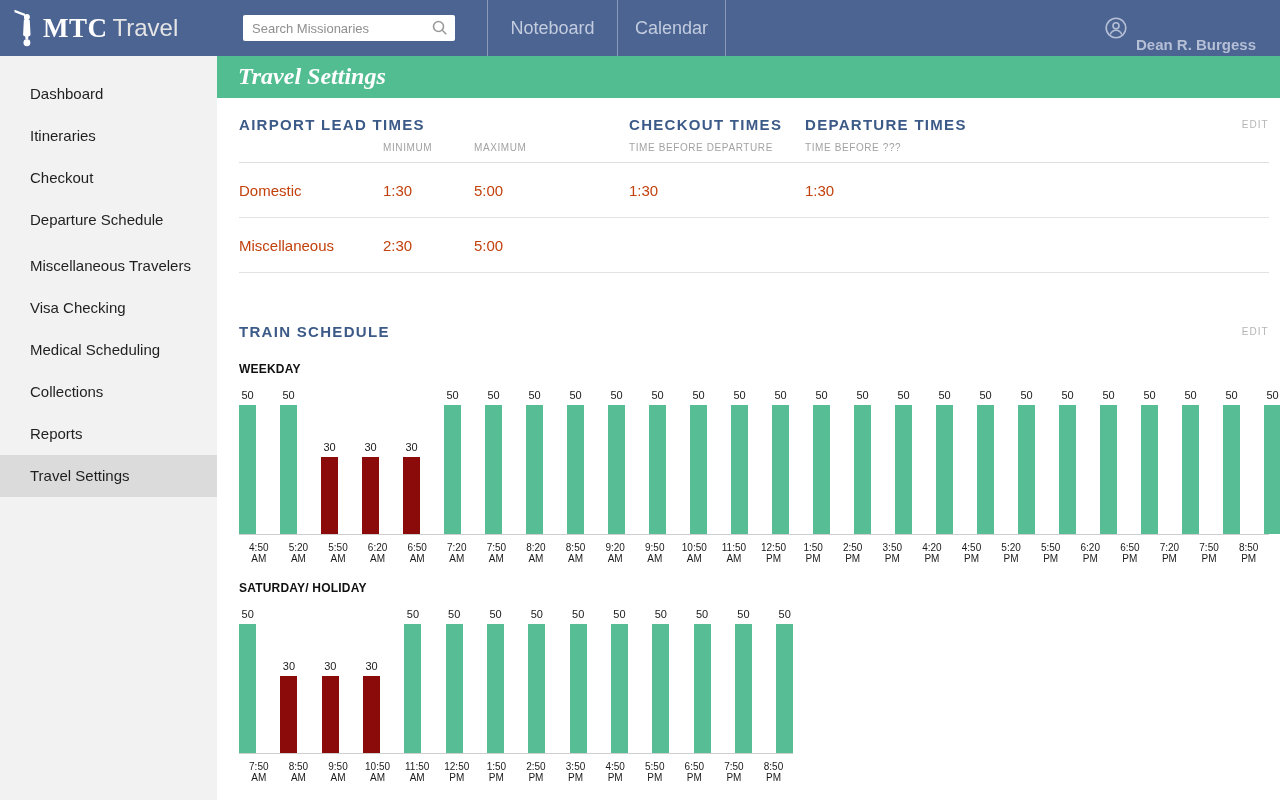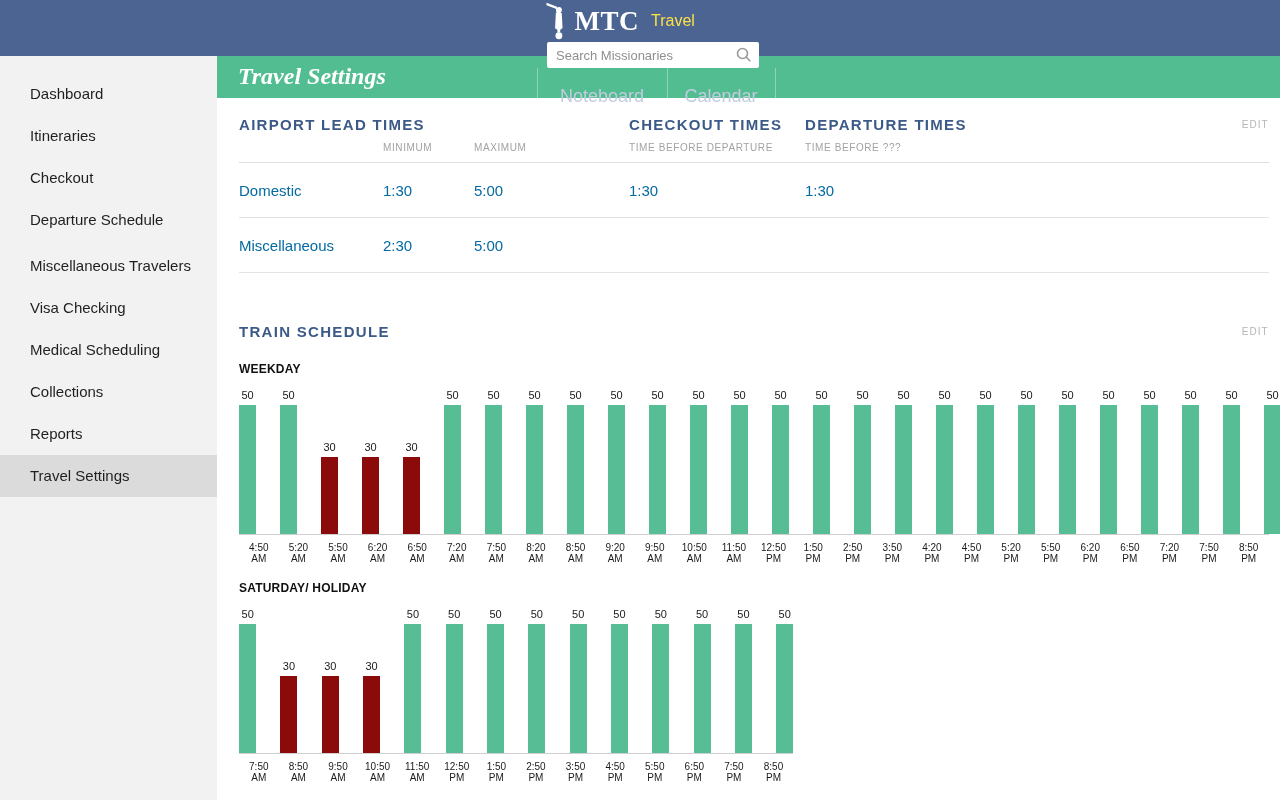--- a/index.html
+++ b/index.html
@@ -1,24 +1,24 @@
 <!DOCTYPE html>
 <html><head>
 <meta charset="utf-8">
 <style>
   * { margin:0; padding:0; box-sizing:border-box; }
   html,body { width:1280px; height:800px; overflow:hidden;
     font-family:"Liberation Sans", sans-serif; background:#fff; }
 
   
-  .header { height:56px; background:#4C6492; display:flex; align-items:center;flex-direction:column; }
+  .header { height:56px; background:#4C6492; display:flex; align-items:center; }
   .brand { width:217px; display:flex; align-items:center; padding-left:13px; flex-shrink:0; }
   .brand .moroni { width:24px; height:42px; margin-right:6px; }
   .brand-mtc { font-family:"Liberation Serif", serif; font-weight:bold; font-size:27px; color:#fff; letter-spacing:.5px; }
-  .brand-travel { font-size:16px; font-weight:300; color:#fde047; margin-left:12px; }
+  .brand-travel { font-size:24px; font-weight:300; color:#e5e5e5; margin-left:5px; }
   .search-box { position:relative; margin-left:26px; width:212px; height:26px; flex-shrink:0; }
   .search-box input { width:100%; height:100%; border:none; border-radius:2px; padding:0 28px 0 9px;
      font-size:13px; color:#444; outline:none; font-family:"Liberation Sans", sans-serif; }
   .search-box input::placeholder { color:#8f8f8f; }
   .search-box svg { position:absolute; right:7px; top:5px; }
   .nav { display:flex; margin-left:32px; height:56px; align-items:center; }
   .nav-item { position:relative; height:56px; display:flex; align-items:center; justify-content:center;
      color:#C3CCDF; font-size:18px; cursor:pointer; }
   .nav-item:first-child { width:130px; border-left:1px solid rgba(255,255,255,.35); }
   .nav-item { width:108px; border-right:1px solid rgba(255,255,255,.35); }
@@ -42,21 +42,21 @@
 
   .content { padding:18px 22px 0 22px; }
 
   
   .settings-grid { display:grid; grid-template-columns:144px 91px 155px 176px 1fr 60px; }
   .sec-title { color:#3C5A88; font-size:15px; font-weight:bold; letter-spacing:1.3px; }
   .span3 { grid-column:1 / 4; }
   .edit-link { color:#B5B5B5; font-size:10px; letter-spacing:1px; text-align:right; cursor:pointer; align-self:start; padding-top:3px; }
   .sub-label { color:#A2A2A2; font-size:10px; letter-spacing:.6px; margin-top:9px; padding-bottom:9px; }
   .sub-row-border { grid-column:1 / 7; border-bottom:1px solid #DFDFDF; }
-  .cell { font-size:15px; color:#0369a1; padding:19px 0 18px 0; border-bottom:1px solid #E3E3E3; }
+  .cell { font-size:15px; color:#c2410c; padding:19px 0 18px 0; border-bottom:1px solid #E3E3E3; }
 
   
   .train-head { display:flex; justify-content:space-between; margin-top:50px; align-items:flex-start; }
   .chart-title { font-size:12px; font-weight:bold; color:#111; letter-spacing:.2px; margin-top:22px; }
   .chart { margin-top:11px; }
   .bars-row { display:flex; align-items:flex-end; border-bottom:1px solid #CFCFCF;gap:24px; }
   .bar-slot { width:39.6px; display:flex; flex-direction:column; align-items:center; justify-content:flex-end; }
   .bar-value { font-size:11px; color:#1a1a1a; margin-bottom:4px; }
   .bar { width:17px; }
   .labels-row { display:flex; }

